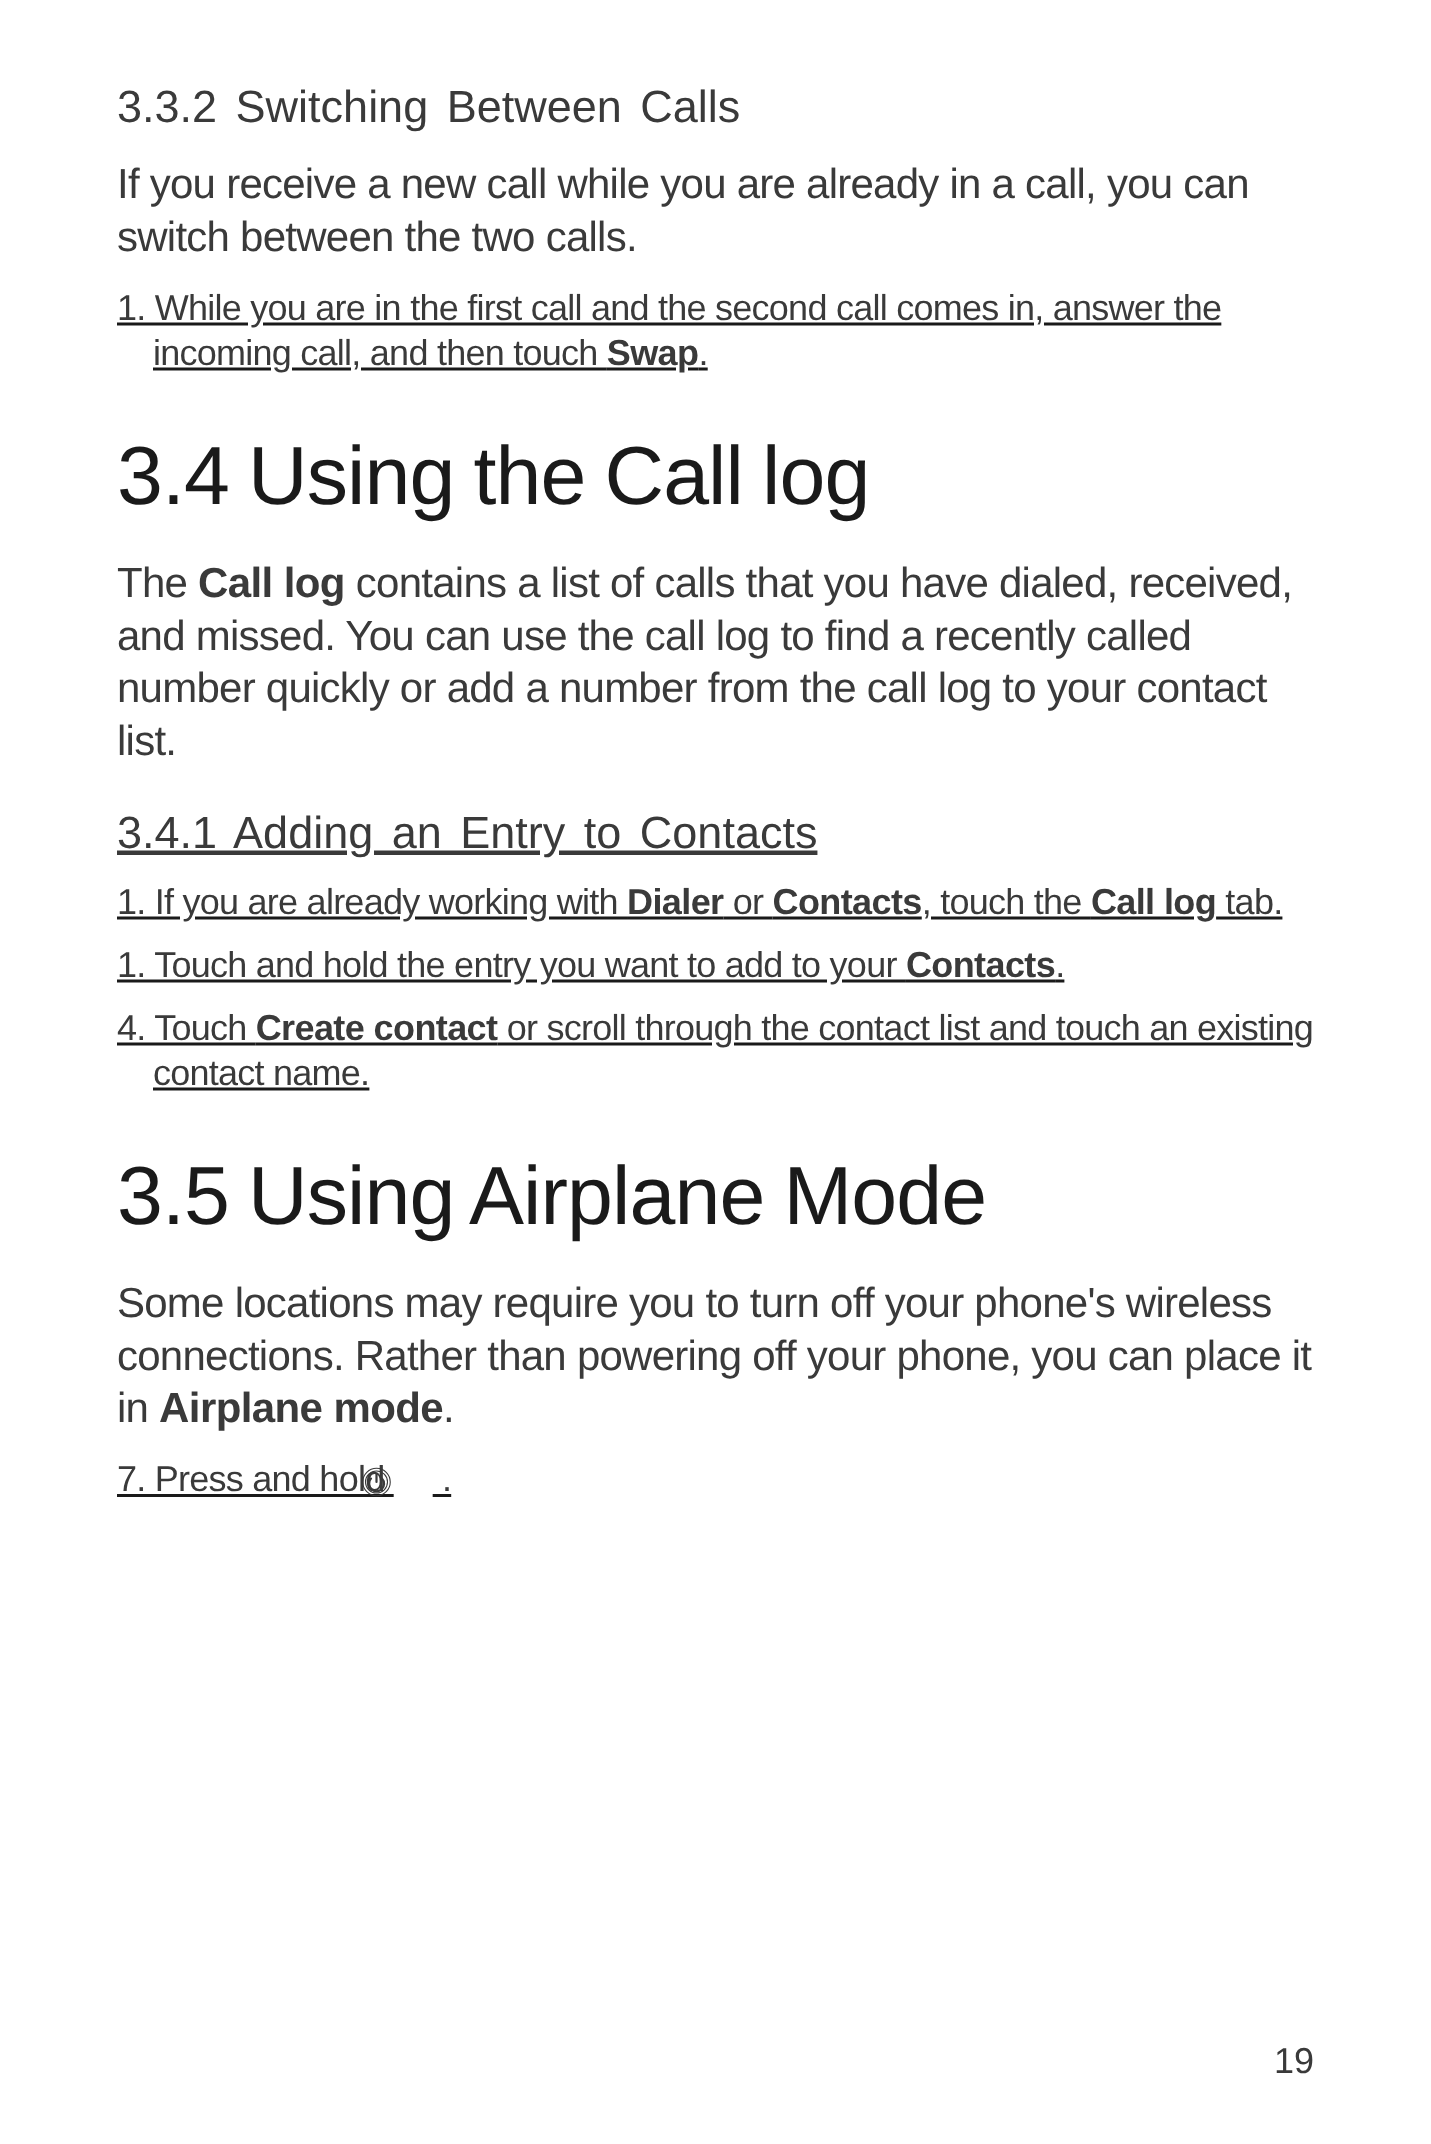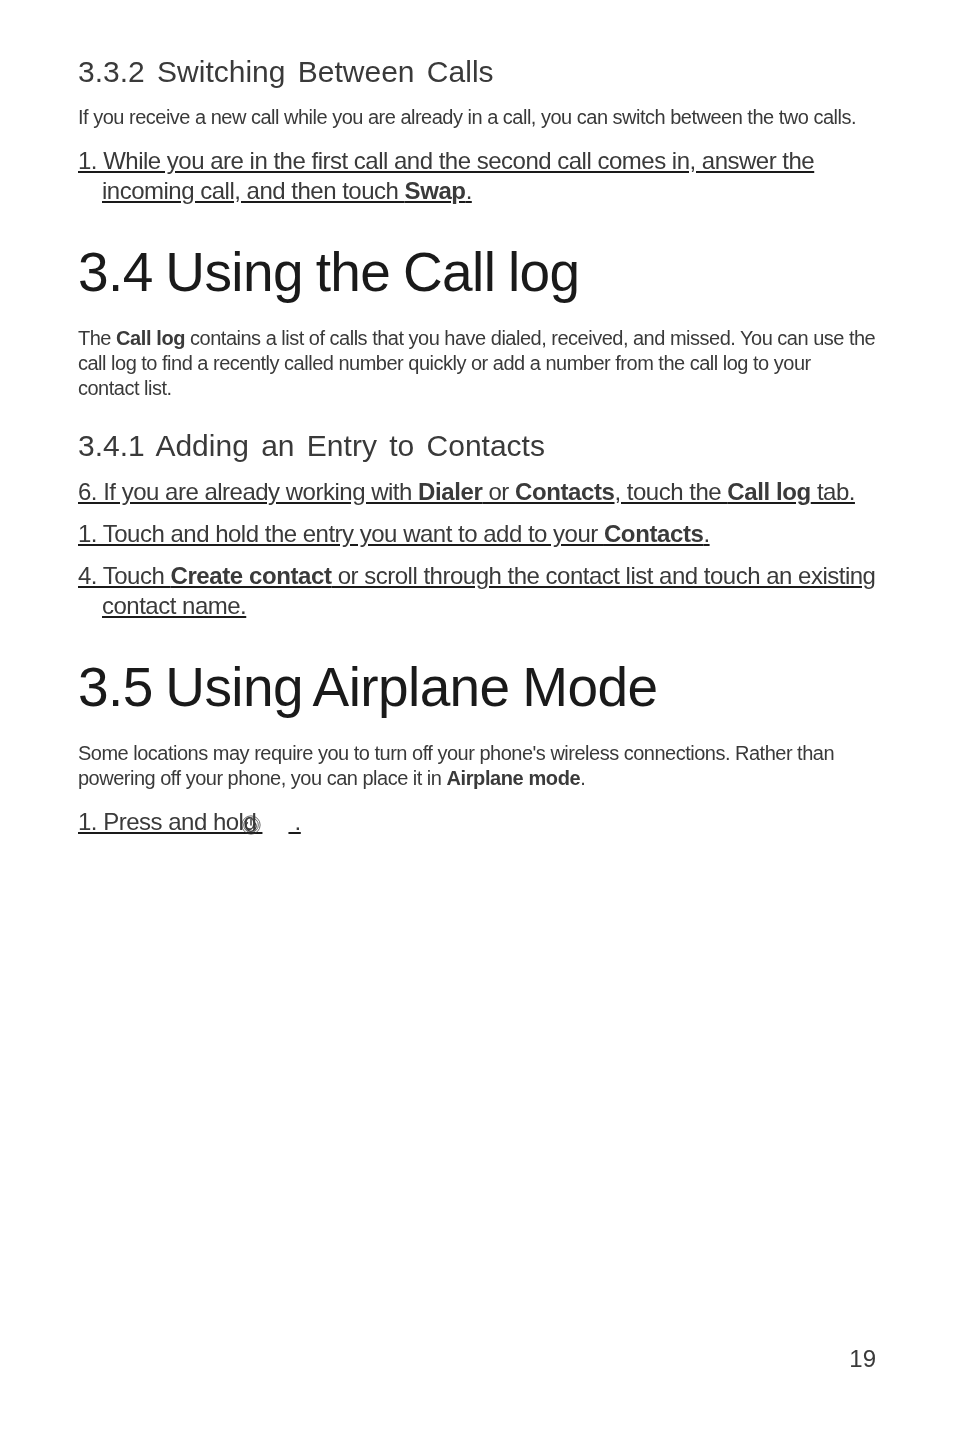--- a/index.html
+++ b/index.html
@@ -17,21 +17,21 @@
     padding: 55px 78px 40px 78px;
   }
   .h3 {
     font-size: 30px;
     font-weight: normal;
     color: #3a3a3a;
     margin-bottom: 14px;
     word-spacing: 4px;
   }
   .body-text {
-    font-size: 20px;
+    font-size: 28px;
     color: #3a3a3a;
     line-height: 1.25;
     margin-bottom: 16px;
     letter-spacing: -0.5px;
   }
   .list {
     margin-bottom: 20px;
     text-decoration: underline;
   }
   .list-item {
@@ -58,64 +58,64 @@
   }
   .power-icon {
     display: inline-block;
     vertical-align: middle;
     width: 22px;
     height: 22px;
     margin: 0 2px;
   }
   .page-number {
     position: absolute;
-    bottom: 56px;
+    bottom: 40px;
     right: 78px;
     font-size: 24px;
     color: #3a3a3a;
   }
   .sec-332 { margin-bottom: 16px; }
-  .sec-341 { margin-top: 28px; margin-bottom: 14px;}
+  .sec-341 { margin-top: 28px; margin-bottom: 14px; text-decoration: underline;}
 </style>
 </head>
 <body>
 
 <div class="h3 sec-332">3.3.2  Switching Between Calls</div>
 <div class="body-text">If you receive a new call while you are already in a call, you can switch between the two calls.</div>
 <div class="list">
   <div class="list-item">
     <span>1. While you are in the first call and the second call comes in, answer the incoming call, and then touch </span><span class="bold">Swap</span><span>.</span>
   </div>
 </div>
 
 <div class="h2">3.4  Using the Call log</div>
 <div class="body-text">
   <span>The </span><span class="bold">Call log</span><span> contains a list of calls that you have dialed, received, and missed. You can use the call log to find a recently called number quickly or add a number from the call log to your contact list.</span>
 </div>
 
 <div class="h3 sec-341">3.4.1  Adding an Entry to Contacts</div>
 <div class="list">
   <div class="list-item">
-    <span>6. If you are already working with </span><span class="bold">Dialer</span><span> or </span><span class="bold">Contacts</span><span>, touch the </span><span class="bold">Call log</span><span> tab.</span>
+    <span>1. If you are already working with </span><span class="bold">Dialer</span><span> or </span><span class="bold">Contacts</span><span>, touch the </span><span class="bold">Call log</span><span> tab.</span>
   </div>
   <div class="list-item">
     <span>1. Touch and hold the entry you want to add to your </span><span class="bold">Contacts</span><span>.</span>
   </div>
   <div class="list-item">
     <span>4. Touch </span><span class="bold">Create contact</span><span> or scroll through the contact list and touch an existing contact name.</span>
   </div>
 </div>
 
 <div class="h2">3.5  Using Airplane Mode</div>
 <div class="body-text">
   <span>Some locations may require you to turn off your phone's wireless connections. Rather than powering off your phone, you can place it in </span><span class="bold">Airplane mode</span><span>.</span>
 </div>
 <div class="list">
   <div class="list-item">
-    <span>1. Press and hold </span><span class="power-icon"><svg viewBox="0 0 24 24" width="22" height="22">
+    <span>7. Press and hold </span><span class="power-icon"><svg viewBox="0 0 24 24" width="22" height="22">
           <circle cx="12" cy="12" r="10" fill="none" stroke="#3a3a3a" stroke-width="0.8"></circle>
           <circle cx="12" cy="12" r="8" fill="none" stroke="#3a3a3a" stroke-width="0.8"></circle>
           <path d="M 8 9.5 A 5.5 5.5 0 1 0 16 9.5" fill="none" stroke="#3a3a3a" stroke-width="1.6" stroke-linecap="round"></path>
           <line x1="12" y1="6" x2="12" y2="12" stroke="#3a3a3a" stroke-width="1.6" stroke-linecap="round"></line>
         </svg></span><span> .</span>
   </div>
 </div>
 
 <div class="page-number">19</div>
 

